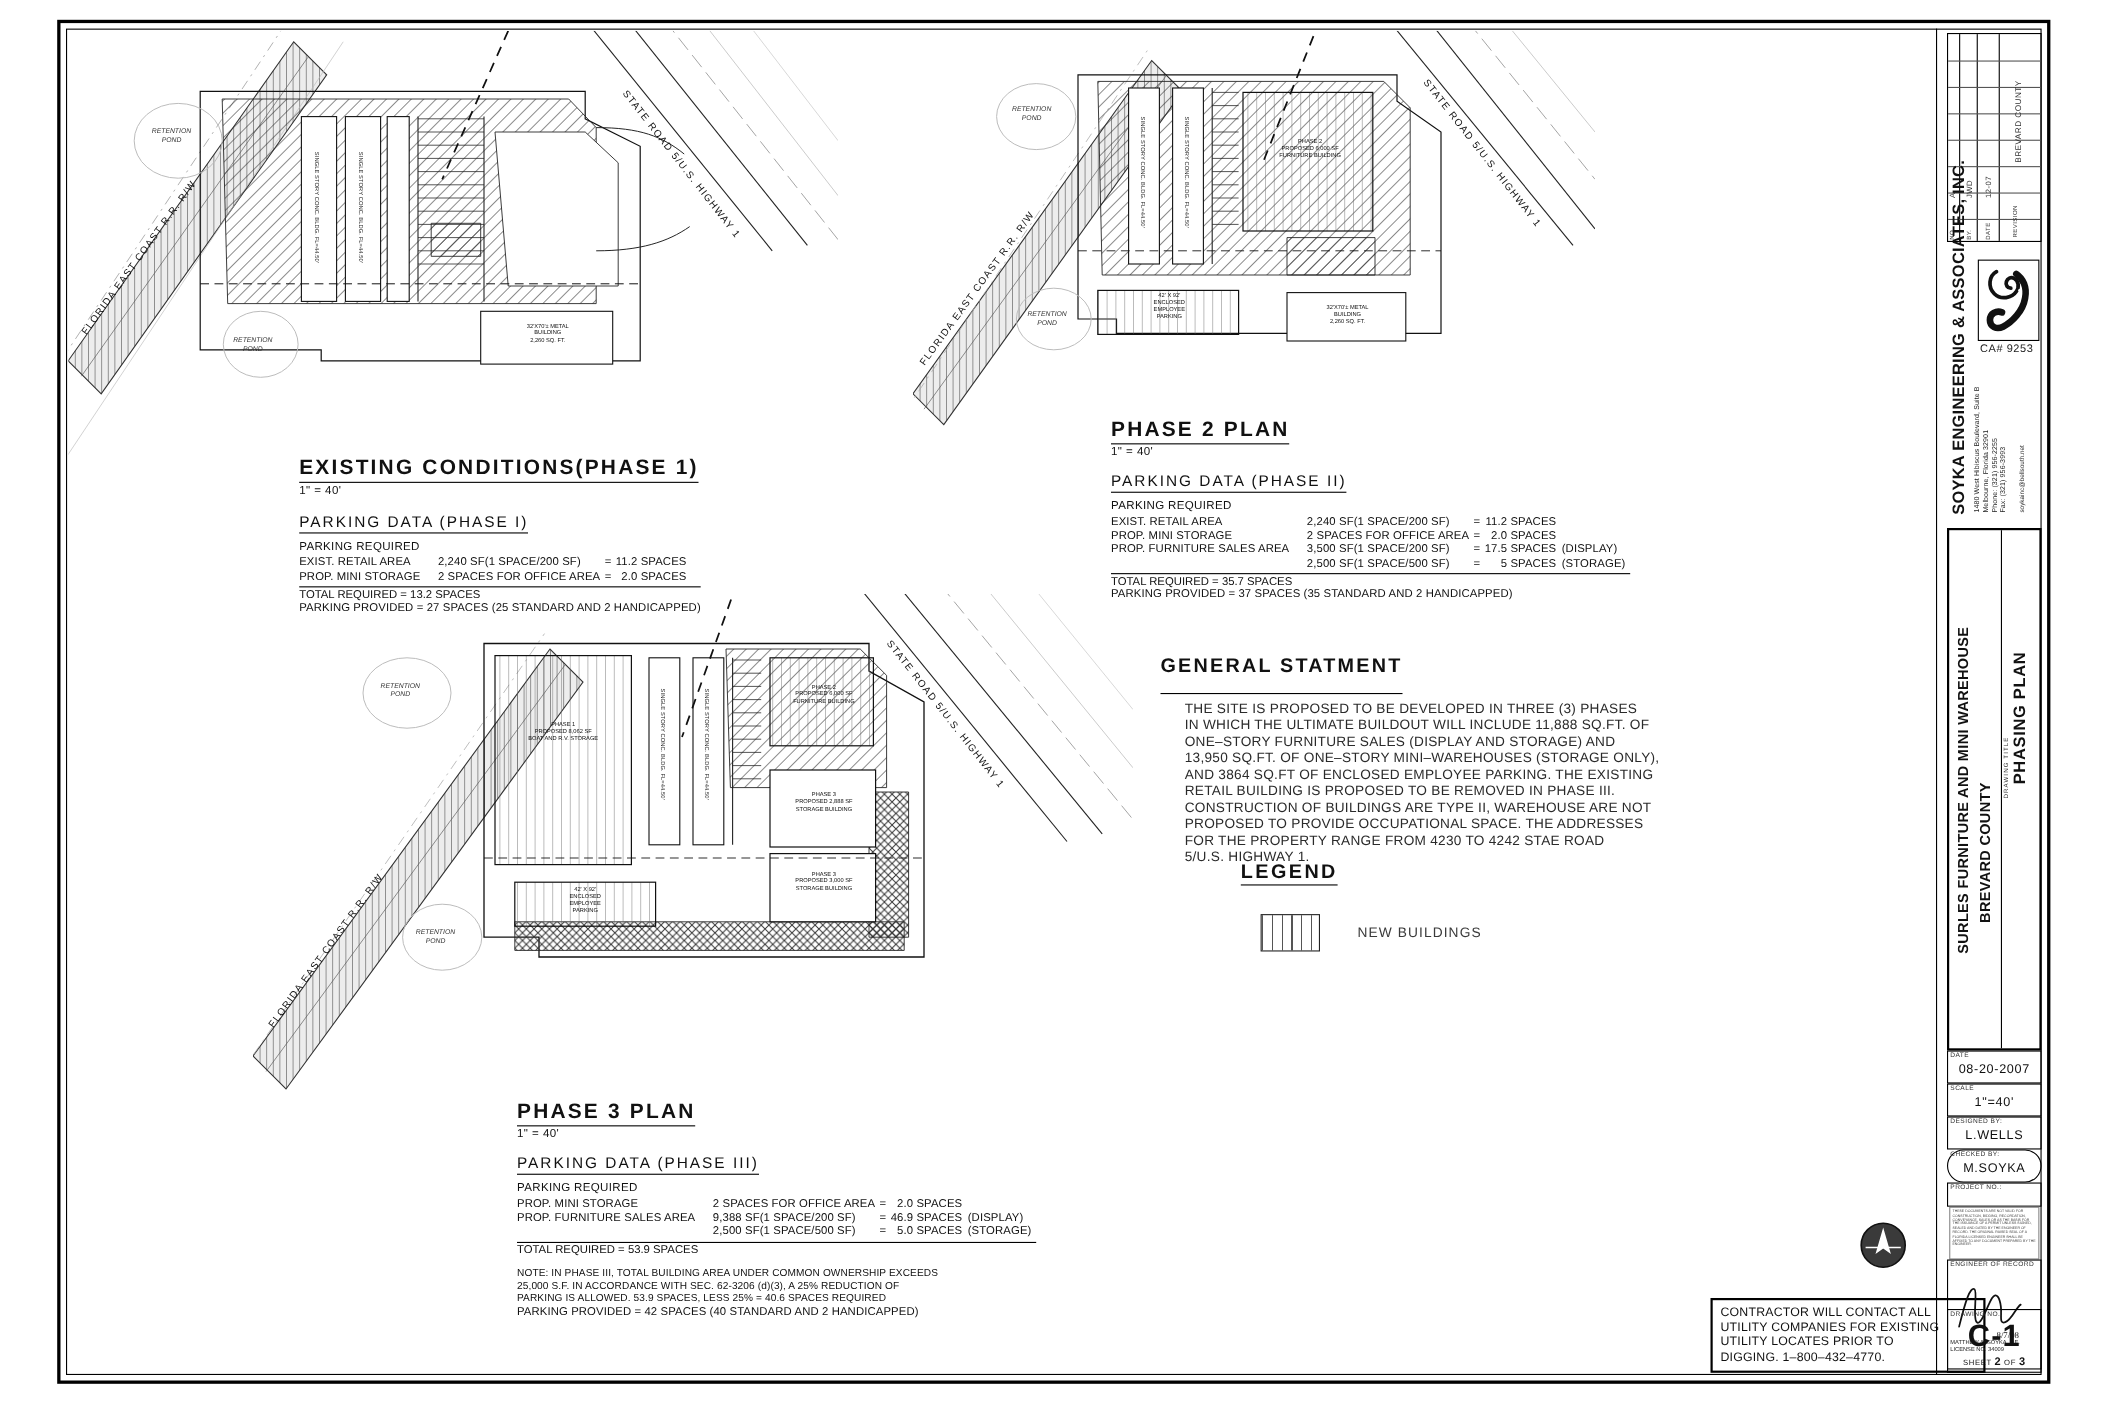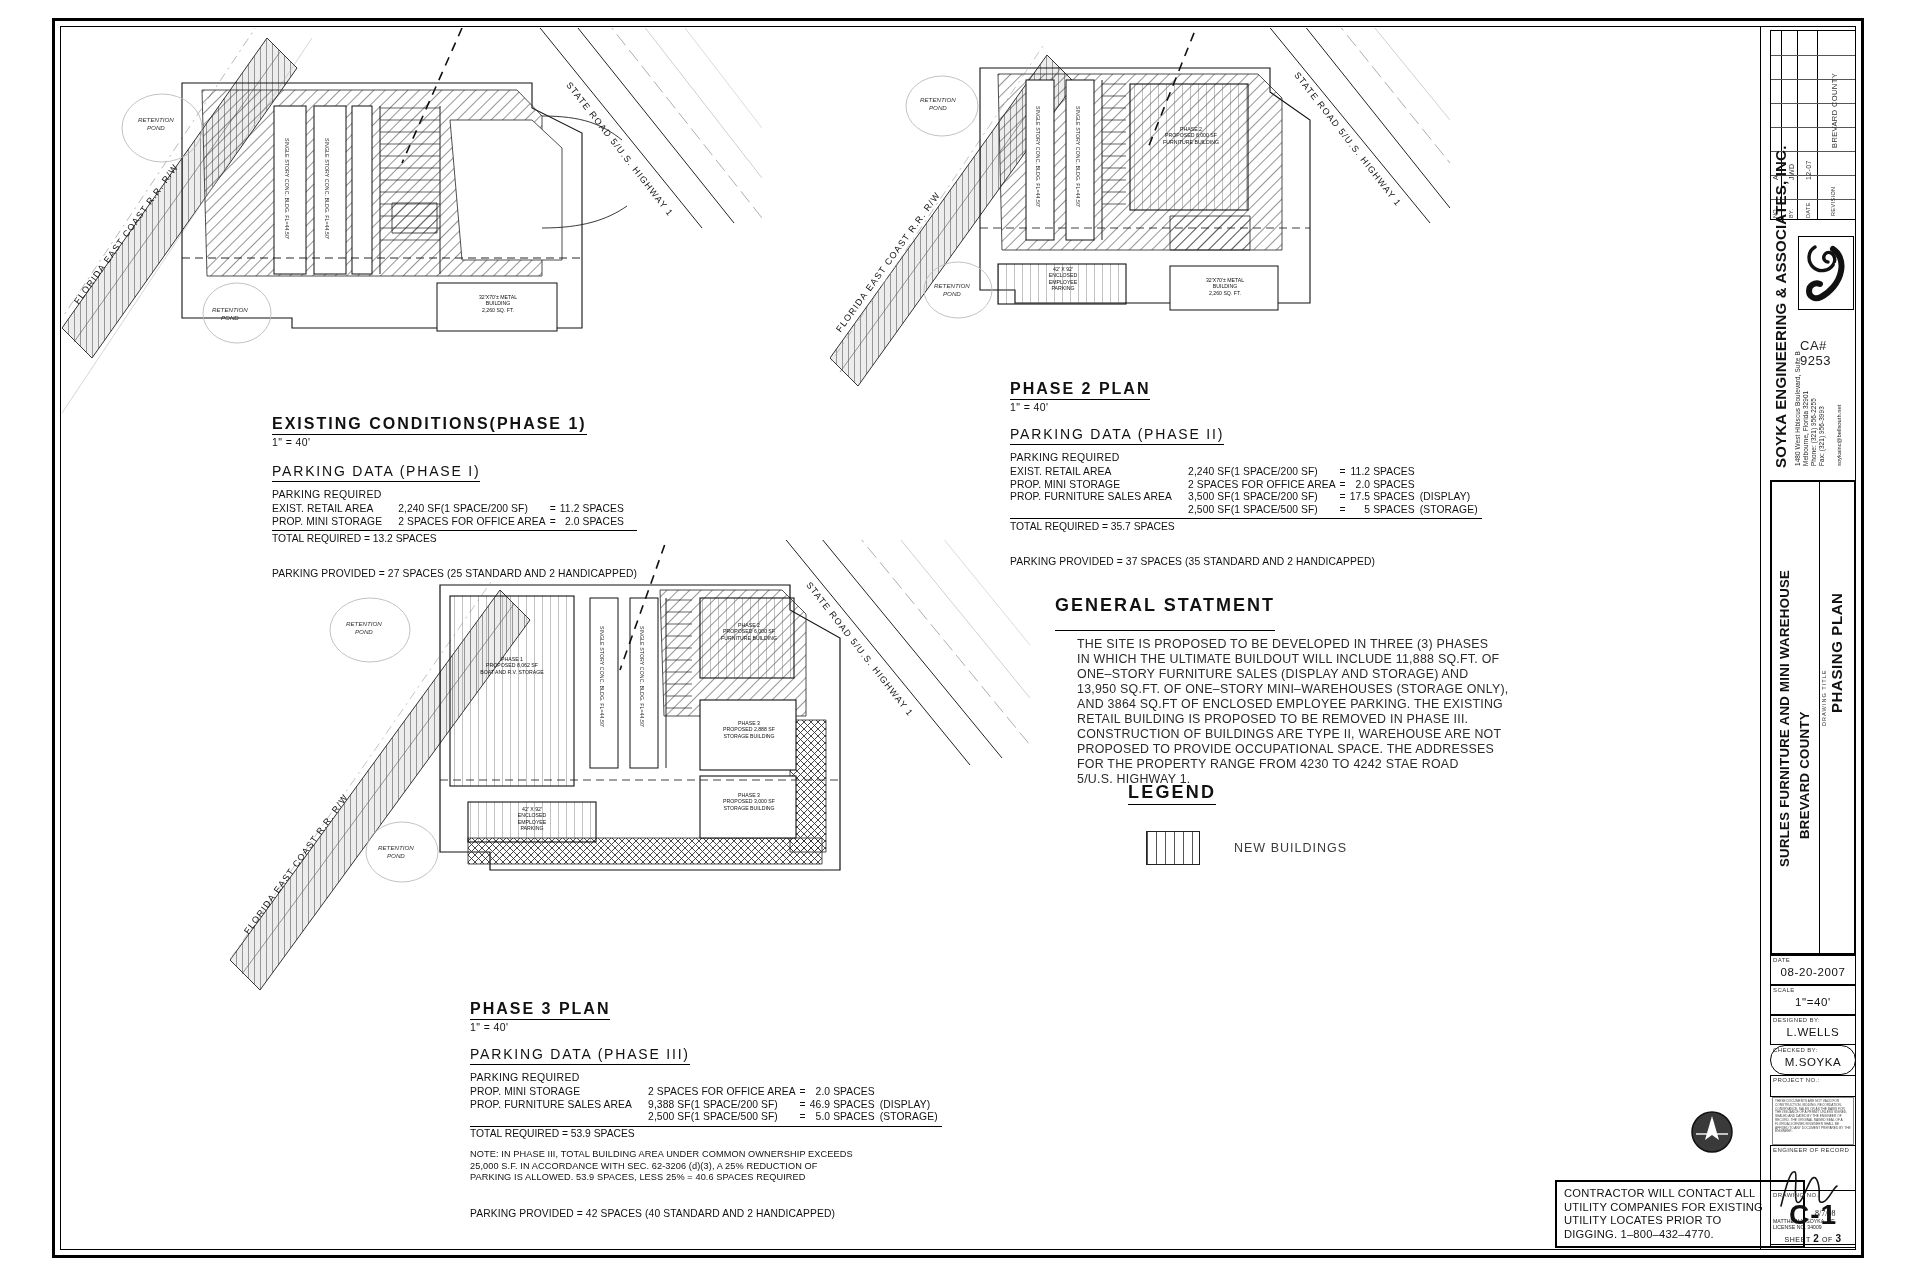--- a/index.html
+++ b/index.html
@@ -24,31 +24,31 @@
   .pat-bldg{
     background-image:repeating-linear-gradient(90deg,#555 0 1px,rgba(0,0,0,0) 1px 9px);
     background-color:#fff;
   }
 
   
   .plan{position:absolute;overflow:hidden;}
   .plan svg{position:absolute;left:0;top:0;}
 
   
-  .title-plan{font-weight:bold;letter-spacing:2.0px;font-size:16px;white-space:nowrap;}
+  .title-plan{font-weight:bold;letter-spacing:2.0px;font-size:19px;white-space:nowrap;}
   .title-rule{border-bottom:1.6px solid #000;display:inline-block;padding-bottom:1px;}
   .scale-note{font-size:10.5px;letter-spacing:.4px;margin-top:1px;}
   .pd-head{font-size:14px;letter-spacing:1.8px;border-bottom:1.3px solid #000;display:inline-block;padding-bottom:2px;white-space:nowrap;}
   .pd-sub{font-size:10.5px;letter-spacing:.3px;margin-top:6px;}
   .pd-table{font-size:10.3px;letter-spacing:.1px;border-collapse:collapse;margin-top:3px;}
   .pd-table td{padding:0 4px 0 0;white-space:nowrap;vertical-align:top;line-height:12.5px;}
   .pd-table td.lbl{padding-right:16px;}
   .pd-table td.num{text-align:right;padding-right:5px;}
   .pd-total{font-size:10.3px;text-align:left;border-top:1px solid #000;margin-top:2px;padding-top:1.5px;white-space:nowrap;}
-  .pd-prov{font-size:10.3px;margin-top:24px;white-space:nowrap;letter-spacing:.1px;}
+  .pd-prov{font-size:10.3px;margin-top:0;white-space:nowrap;letter-spacing:.1px;}
   .pd-note{font-size:9.2px;line-height:11.5px;margin-top:10px;letter-spacing:.1px;}
 
   
   .gs-head{font-weight:bold;font-size:18px;letter-spacing:2.0px;border-bottom:1.5px solid #000;display:inline-block;padding-bottom:14px;}
   .gs-body{font-size:12.4px;line-height:15.0px;letter-spacing:.25px;margin-top:6px;color:#2a2a2a;}
 
   
   .lg-head{font-weight:bold;font-size:18px;letter-spacing:2.2px;border-bottom:1.5px solid #000;display:inline-block;padding-bottom:1px;}
   .lg-row{display:flex;align-items:center;margin-top:15px;}
   .lg-swatch{width:54px;height:34px;border:1px solid #222;box-sizing:border-box;}
@@ -57,21 +57,21 @@
   
   .tb{position:absolute;left:1760px;top:26px;width:96px;height:1224px;border-left:1px solid #000;box-sizing:border-box;}
   .rot{writing-mode:vertical-rl;transform:rotate(180deg);white-space:nowrap;}
   .tb-rev{position:absolute;left:1770px;top:30px;width:86px;height:190px;border:1px solid #000;box-sizing:border-box;}
   .tb-rev .col{position:absolute;top:0;bottom:0;border-right:1px solid #000;}
   .tb-rev .rw{position:absolute;left:0;right:0;border-bottom:1px solid #555;}
   .tb-revlabel{position:absolute;font-size:5.5px;letter-spacing:.4px;color:#333;}
   .tb-firm{position:absolute;left:1770px;top:230px;width:86px;height:240px;}
   .firm-name{position:absolute;left:2px;top:0;height:238px;font-weight:bold;font-size:15px;letter-spacing:.2px;}
   .logo-box{position:absolute;left:28px;top:6px;width:54px;height:72px;border:1px solid #000;background:#fff;overflow:hidden;}
-  .ca-num{position:absolute;left:30px;top:82px;font-size:13px;letter-spacing:.5px;color:#222;margin-top:26px;}
+  .ca-num{position:absolute;left:30px;top:82px;font-size:10px;letter-spacing:.5px;color:#222;}
   .firm-addr{position:absolute;left:24px;top:96px;height:140px;font-size:6.4px;line-height:8.6px;letter-spacing:.1px;color:#222;}
   .firm-email{position:absolute;left:66px;top:96px;height:140px;font-size:5.8px;color:#222;}
   .tb-proj{position:absolute;left:1770px;top:480px;width:86px;height:475px;border:2px solid #000;box-sizing:border-box;}
   .proj-name{position:absolute;left:3px;top:6px;width:44px;height:460px;font-weight:bold;font-size:13.2px;letter-spacing:.3px;line-height:15px;text-align:center;}
   .proj-divider{position:absolute;left:47px;top:0;bottom:0;width:1px;background:#000;}
   .dwg-title-lbl{position:absolute;left:49px;top:160px;font-size:5.6px;letter-spacing:1px;color:#333;}
   .dwg-title{position:absolute;left:56px;top:6px;width:28px;height:330px;font-weight:bold;font-size:15px;letter-spacing:.6px;text-align:center;}
   .tb-field{position:absolute;left:1770px;width:86px;border:1px solid #000;box-sizing:border-box;}
   .f-lbl{position:absolute;left:2px;top:1px;font-size:6px;letter-spacing:.4px;color:#333;}
   .f-val{position:absolute;left:0;right:0;top:10px;text-align:center;font-weight:normal;font-size:11.5px;letter-spacing:.6px;}

